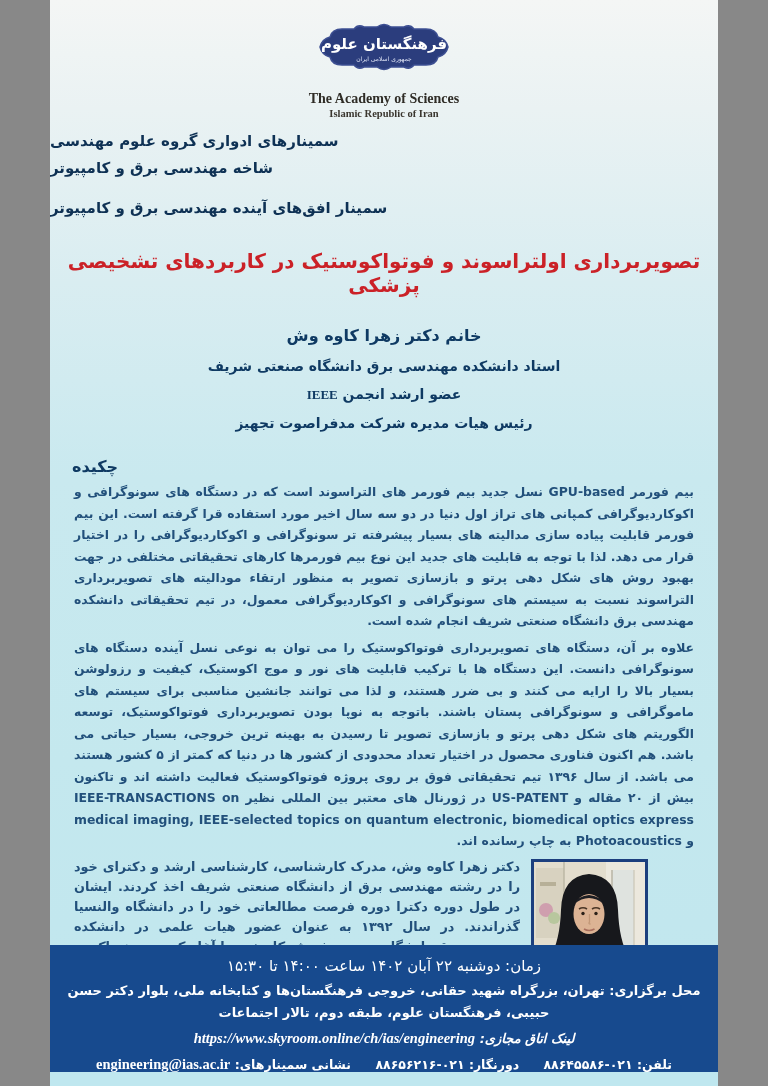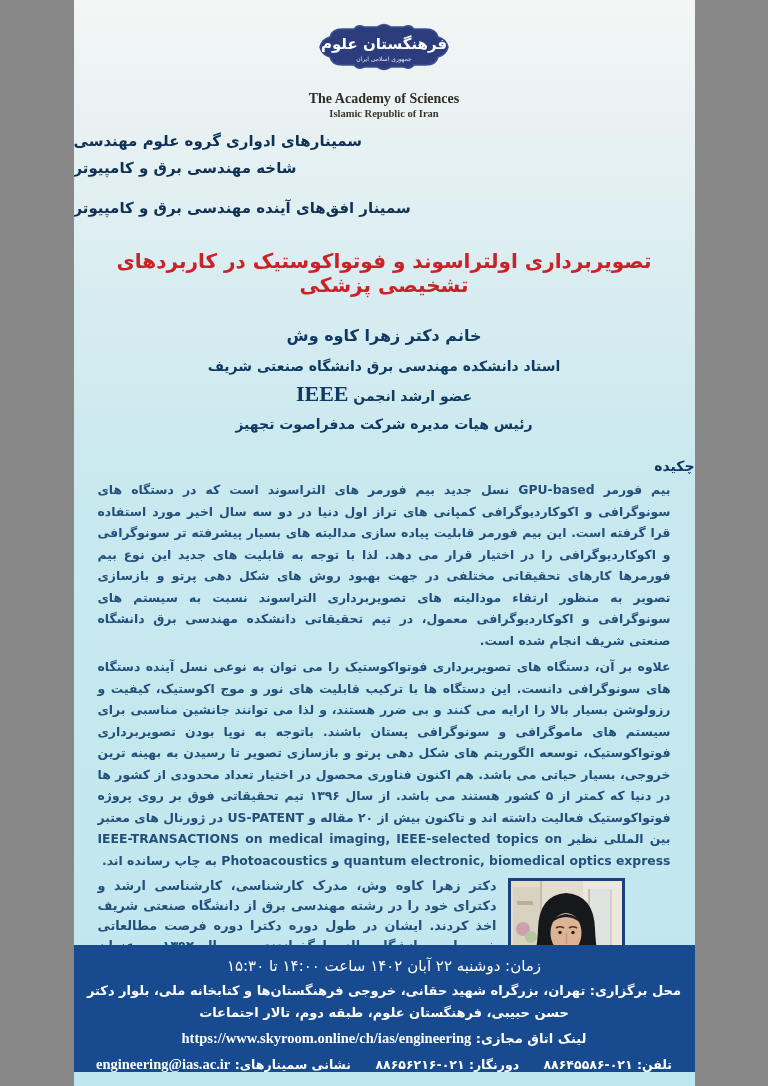--- a/index.html
+++ b/index.html
@@ -1,48 +1,48 @@
 <!DOCTYPE html>
 <html lang="fa"><head>
 <meta charset="utf-8">
 <style>
   html,body{margin:0;padding:0;background:#888;}
   .page{
-    position:relative;width:621px;height:1086px;margin:0 auto;overflow:hidden;
+    position:relative;width:668px;height:1086px;margin:0 auto;overflow:hidden;
     background:linear-gradient(180deg,#f4f6f5 0%,#eaf2f3 10%,#d9edf1 26%,#c9e9ef 44%,#c4e8ee 70%,#c0e6ee 100%);
     font-family:"DejaVu Sans",sans-serif;color:#1c4a74;
   }
   
   .logo-wrap{padding-top:16px;text-align:center;}
   .emblem{display:block;margin:0 auto;}
   .acad-name{font-family:"Liberation Serif",serif;font-weight:bold;font-size:14px;color:#2f2c26;text-align:center;line-height:16px;margin-top:13px;}
   .acad-country{font-family:"Liberation Serif",serif;font-weight:bold;font-size:10.5px;color:#3a362f;text-align:center;line-height:13px;}
   .series{direction:rtl;text-align:left;font-weight:bold;color:#0e3154;font-size:15px;line-height:27px;margin-top:8px;}
   .series-gap{margin-top:13px;}
   
   .title-fa{direction:rtl;text-align:center;font-weight:bold;font-size:20px;margin-top:27px;}
   .title-en{text-align:center;font-family:"Liberation Serif",serif;font-weight:bold;font-size:19px;color:#1d3c6b;margin-top:5px;}
   
   .speaker{direction:rtl;text-align:center;font-weight:bold;color:#0f3a63;margin-top:25px;}
   .speaker-name{font-size:16px;line-height:28px;margin-bottom:2px;}
   .speaker-role{font-size:14px;line-height:28px;}
-  .serif-en{font-family:"Liberation Serif",serif;font-size:22px;}
+  .serif-en{font-family:"Liberation Serif",serif;font-size:13px;}
   
-  .sec-heading{direction:rtl;text-align:right;font-weight:bold;font-size:14px;color:#0f3a63;margin-top:20px;margin-left:22px;}
+  .sec-heading{direction:rtl;text-align:left;font-weight:bold;font-size:16px;color:#0f3a63;margin-top:20px;margin-left:22px;}
   .abstract p{direction:rtl;text-align:justify;font-weight:bold;font-size:12.4px;line-height:21.5px;color:#22507b;margin:5px 24px 0 24px;}
   
   .bio-wrap{position:relative;margin:5px 24px 0 24px;min-height:188px;}
   .bio-text{direction:rtl;text-align:justify;font-weight:bold;font-size:12.8px;line-height:20px;color:#22507b;padding-right:174px;}
   .bio-photo{position:absolute;top:2px;right:46px;width:117px;height:179px;border:3px solid #1c3f7e;box-sizing:border-box;background:#ddd6c6;}
   .bio-photo svg{display:block;}
   
   .band{position:absolute;left:0;right:0;top:945px;height:127px;background:#174a8e;color:#ffffff;text-align:center;direction:rtl;}
   .band-time{font-size:15px;font-weight:normal;padding-top:9px;line-height:24px;}
   .band-venue{font-size:13px;font-weight:bold;line-height:22px;max-width:730px;margin:2px auto 0 auto;}
-  .band-link{font-size:13px;font-weight:bold;margin-top:3px;line-height:22px;}
+  .band-link{font-size:13px;font-weight:bold;margin-top:3px;line-height:22px;font-style:italic;}
   .band-contacts{font-size:12.5px;font-weight:bold;margin-top:4px;line-height:20px;}
   .band-contacts .seg{margin:0 10px;}
   .ltr-en{direction:ltr;unicode-bidi:embed;font-family:"Liberation Serif",serif;font-size:14.5px;font-weight:bold;color:#ffffff;text-decoration:none;}
   .strip{position:absolute;left:0;right:0;top:1072px;height:14px;background:#bfe7ef;}
 </style>
 </head>
 <body>
 
 <div class="page">
 

